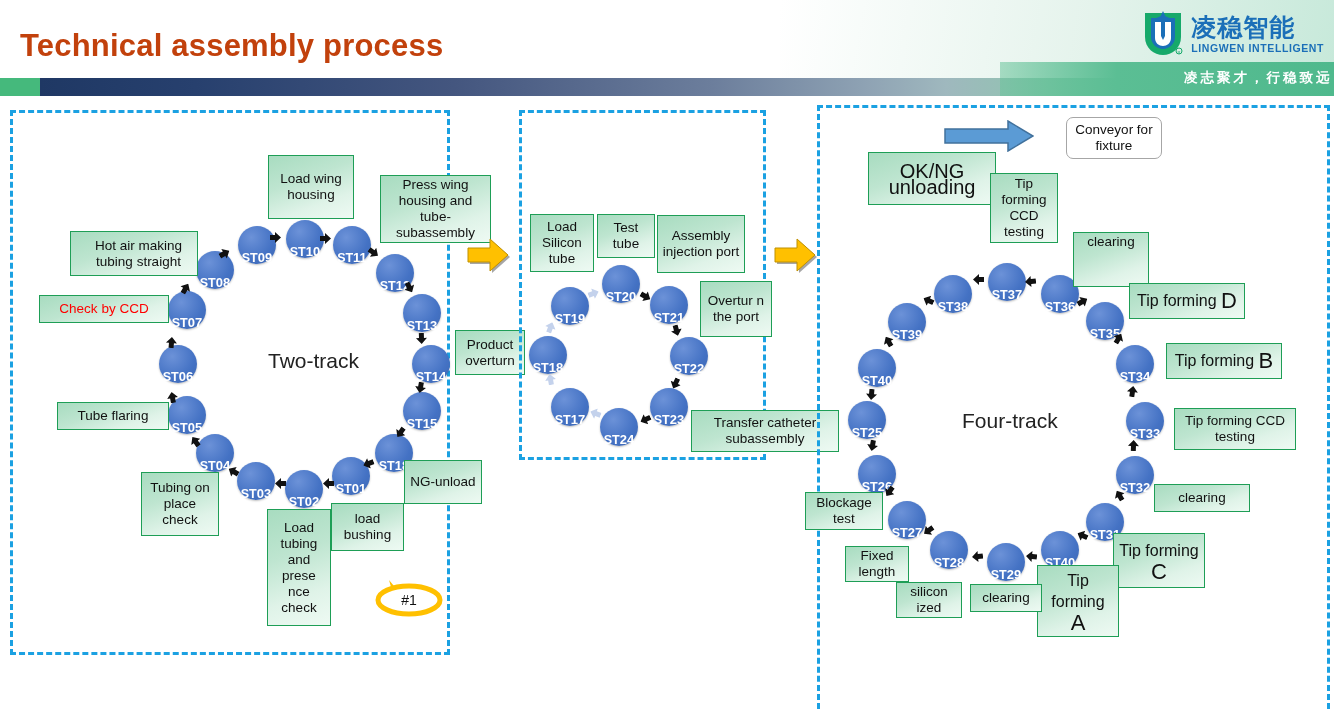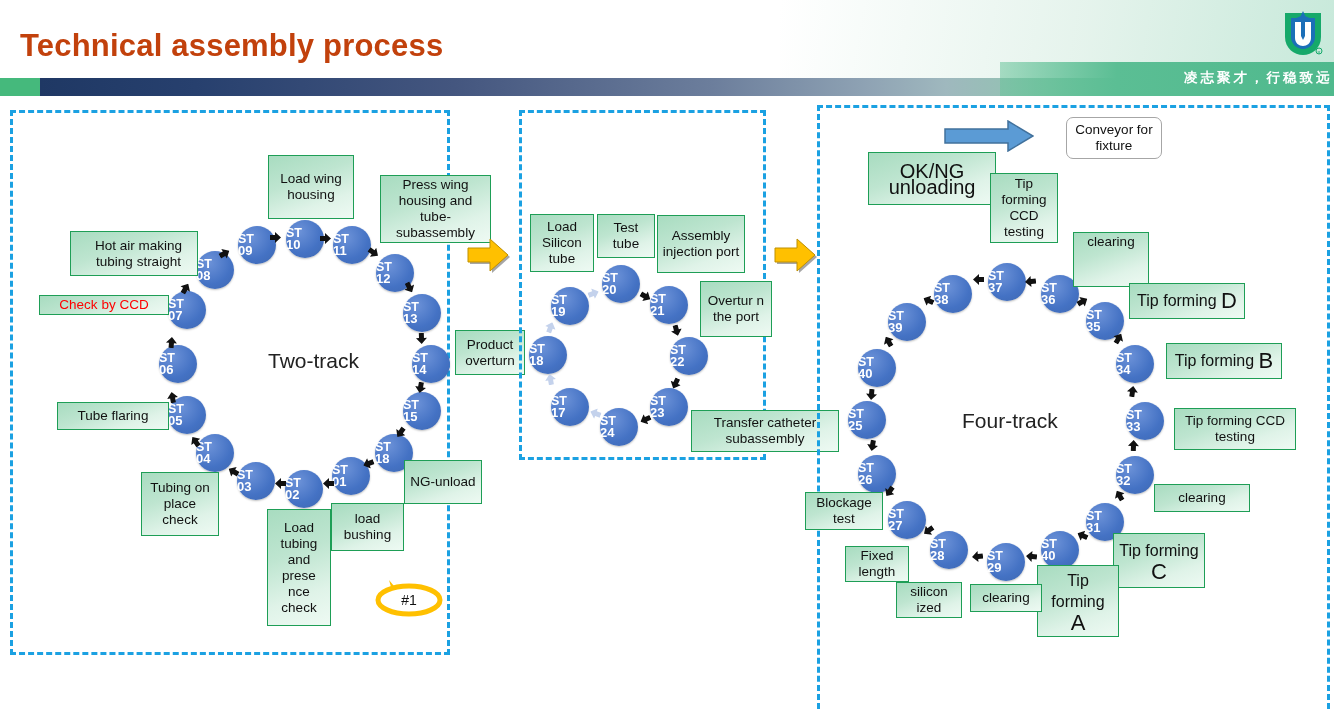--- a/index.html
+++ b/index.html
@@ -44,21 +44,21 @@
 
   
   .ring-title{position:absolute;font-size:21px;color:#222;white-space:nowrap;}
   #title-two-track{left:268px;top:349px;}
   #title-four-track{left:962px;top:409px;}
 
   
   .st{
     position:absolute;width:38px;height:38px;border-radius:50%;
     background:radial-gradient(circle at 35% 30%,#6C92D8 0%,#4472C4 60%,#3E67B0 100%);
-    color:#fff;display:flex;flex-direction:column;align-items:flex-start;justify-content:center;
+    color:#fff;display:flex;flex-direction:row;align-items:flex-end;justify-content:center;
     font-size:12.5px;line-height:12px;font-weight:bold;
     box-shadow:0 1px 2px rgba(0,0,0,0.25);
   }
   .st span{display:block;}
   .st .l1{font-size:12.5px;}
   .st .l2{font-size:13px;}
 
   
   .chev{position:absolute;width:11px;height:11px;color:#111;font-size:13px;line-height:11px;}
   .chev svg{display:block;}
@@ -103,20 +103,24 @@
   <div id="logo-mark">
     <svg width="42" height="46" viewBox="0 0 42 46">
       <path d="M3 2 h36 v24 c0 11 -9 18 -18 18 C12 44 3 37 3 26 Z" fill="#16A96A"></path>
       <path d="M9 7 h24 v19 c0 7 -6 12 -12 12 C15 38 9 33 9 26 Z" fill="#1B6FB8"></path>
       <path d="M13 11 h6 v14 l2 4 l2 -4 v-14 h6 v16 c0 5 -4 8 -8 8 c-4 0 -8 -3 -8 -8 Z" fill="#ffffff"></path>
       <path d="M21 0 l2.4 5.2 L29 7.6 l-5.6 2.4 L21 15.4 l-2.4 -5.4 L13 7.6 l5.6 -2.4 Z" fill="#1B6FB8"></path>
       <circle cx="37" cy="40" r="3" fill="none" stroke="#16A96A" stroke-width="1"></circle>
       <text x="37" y="42.6" font-size="4" fill="#16A96A" text-anchor="middle" font-family="Liberation Sans, sans-serif">R</text>
     </svg>
   </div>
+  <div id="logo-text">
+    <div id="logo-cn">凌稳智能</div>
+    <div id="logo-en">LINGWEN INTELLIGENT</div>
+  </div>
 </div>
 
 <div id="title-bar">
   <div id="bar-green-left"></div>
   <div id="bar-blue"></div>
 </div>
 <div id="tagline-band"></div>
 <div id="tagline">凌志聚才，行稳致远</div>
 
 <div class="panel" id="panel-two-track"></div>
@@ -262,21 +266,21 @@
       <path d="M0 3 h5 v-3 l6 5.5 l-6 5.5 v-3 h-5 z" fill="#111"></path>
     </svg>
   </div>
 <div class="chev" style="left:363px;top:458px;transform:rotate(160deg);">
     <svg width="11" height="11" viewBox="0 0 11 11">
       <path d="M0 3 h5 v-3 l6 5.5 l-6 5.5 v-3 h-5 z" fill="#111"></path>
     </svg>
   </div>
 
 <div class="gbox" style="left:70px;top:231px;width:128px;height:45px;padding-left:12px;">Hot air making tubing straight</div>
-<div class="gbox red" style="left:39px;top:295px;width:130px;height:20px;">Check by CCD</div>
+<div class="gbox red" style="left:39px;top:295px;width:130px;height:28px;">Check by CCD</div>
 <div class="gbox" style="left:57px;top:402px;width:112px;height:28px;">Tube flaring</div>
 <div class="gbox" style="left:141px;top:472px;width:78px;height:64px;">Tubing on place check</div>
 <div class="gbox" style="left:267px;top:509px;width:64px;height:117px;">Load tubing and prese nce check</div>
 <div class="gbox" style="left:331px;top:503px;width:73px;height:48px;">load bushing</div>
 <div class="gbox" style="left:404px;top:460px;width:78px;height:44px;">NG-unload</div>
 <div class="gbox" style="left:268px;top:155px;width:86px;height:64px;">Load wing housing</div>
 <div class="gbox" style="left:380px;top:175px;width:111px;height:68px;">Press wing housing and tube-subassembly</div>
 <div class="gbox" style="left:455px;top:330px;width:70px;height:45px;">Product overturn</div>
 
 <svg id="callout-1" viewBox="0 0 68 44">

